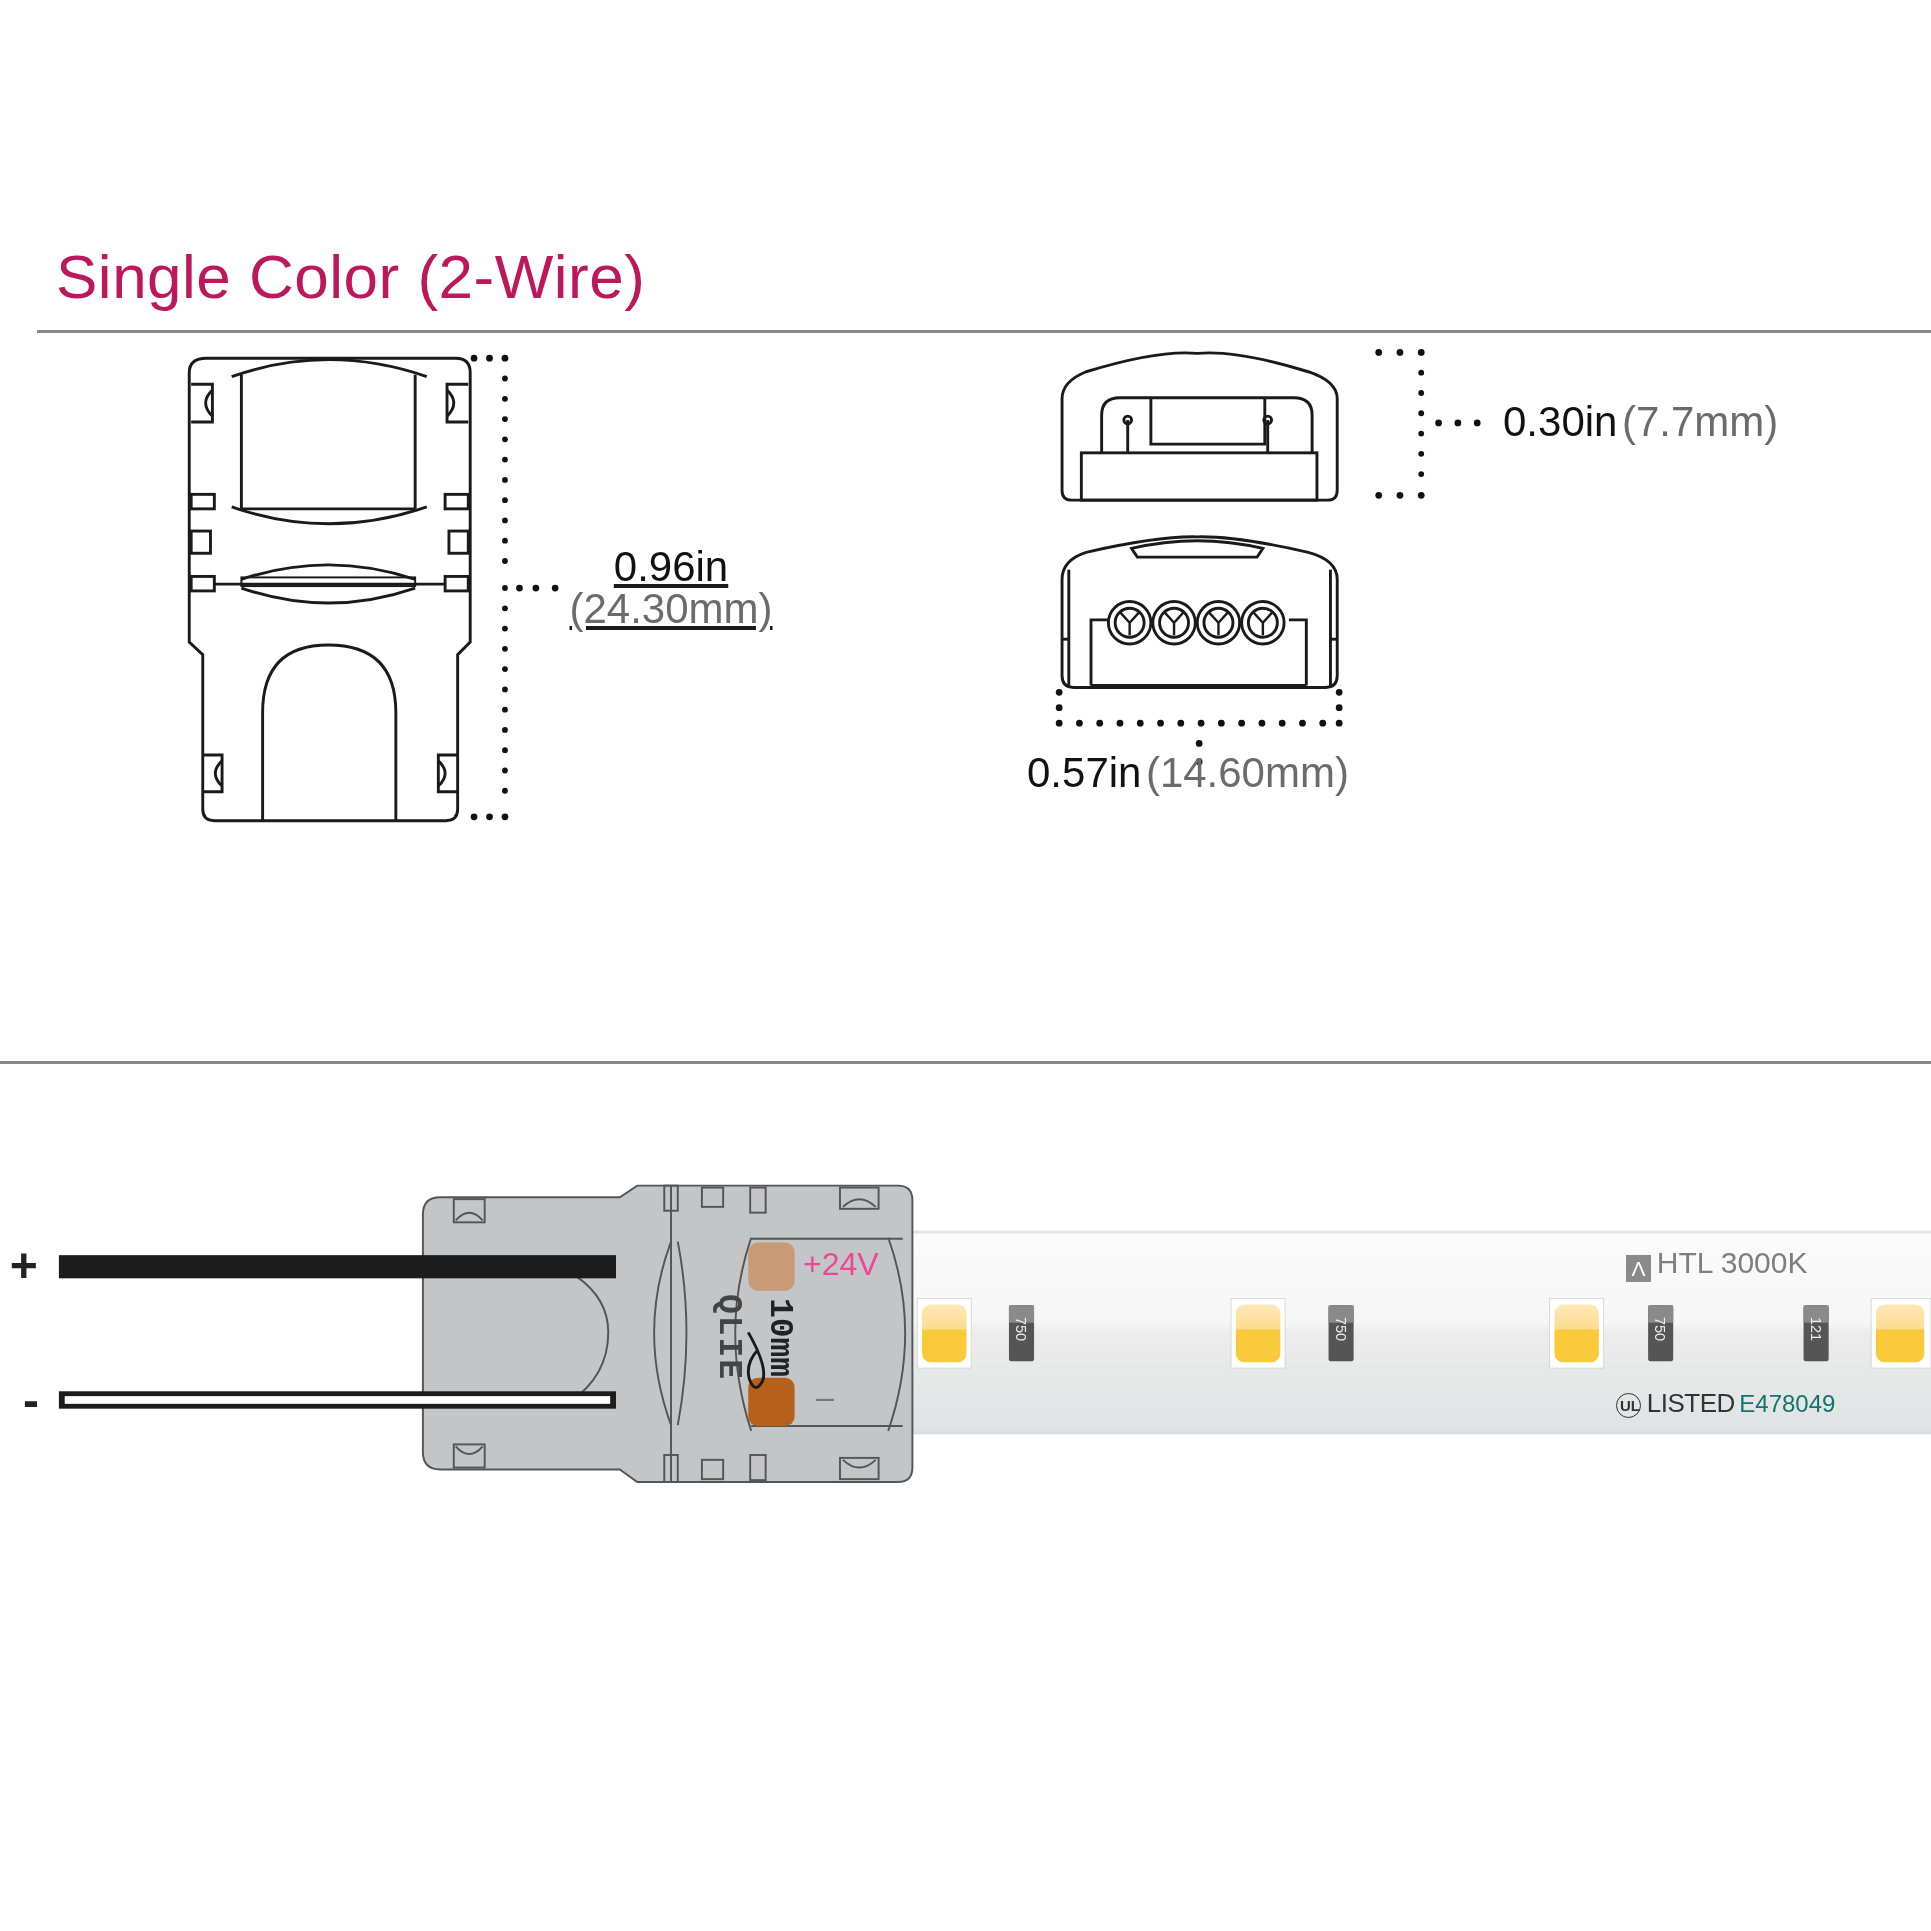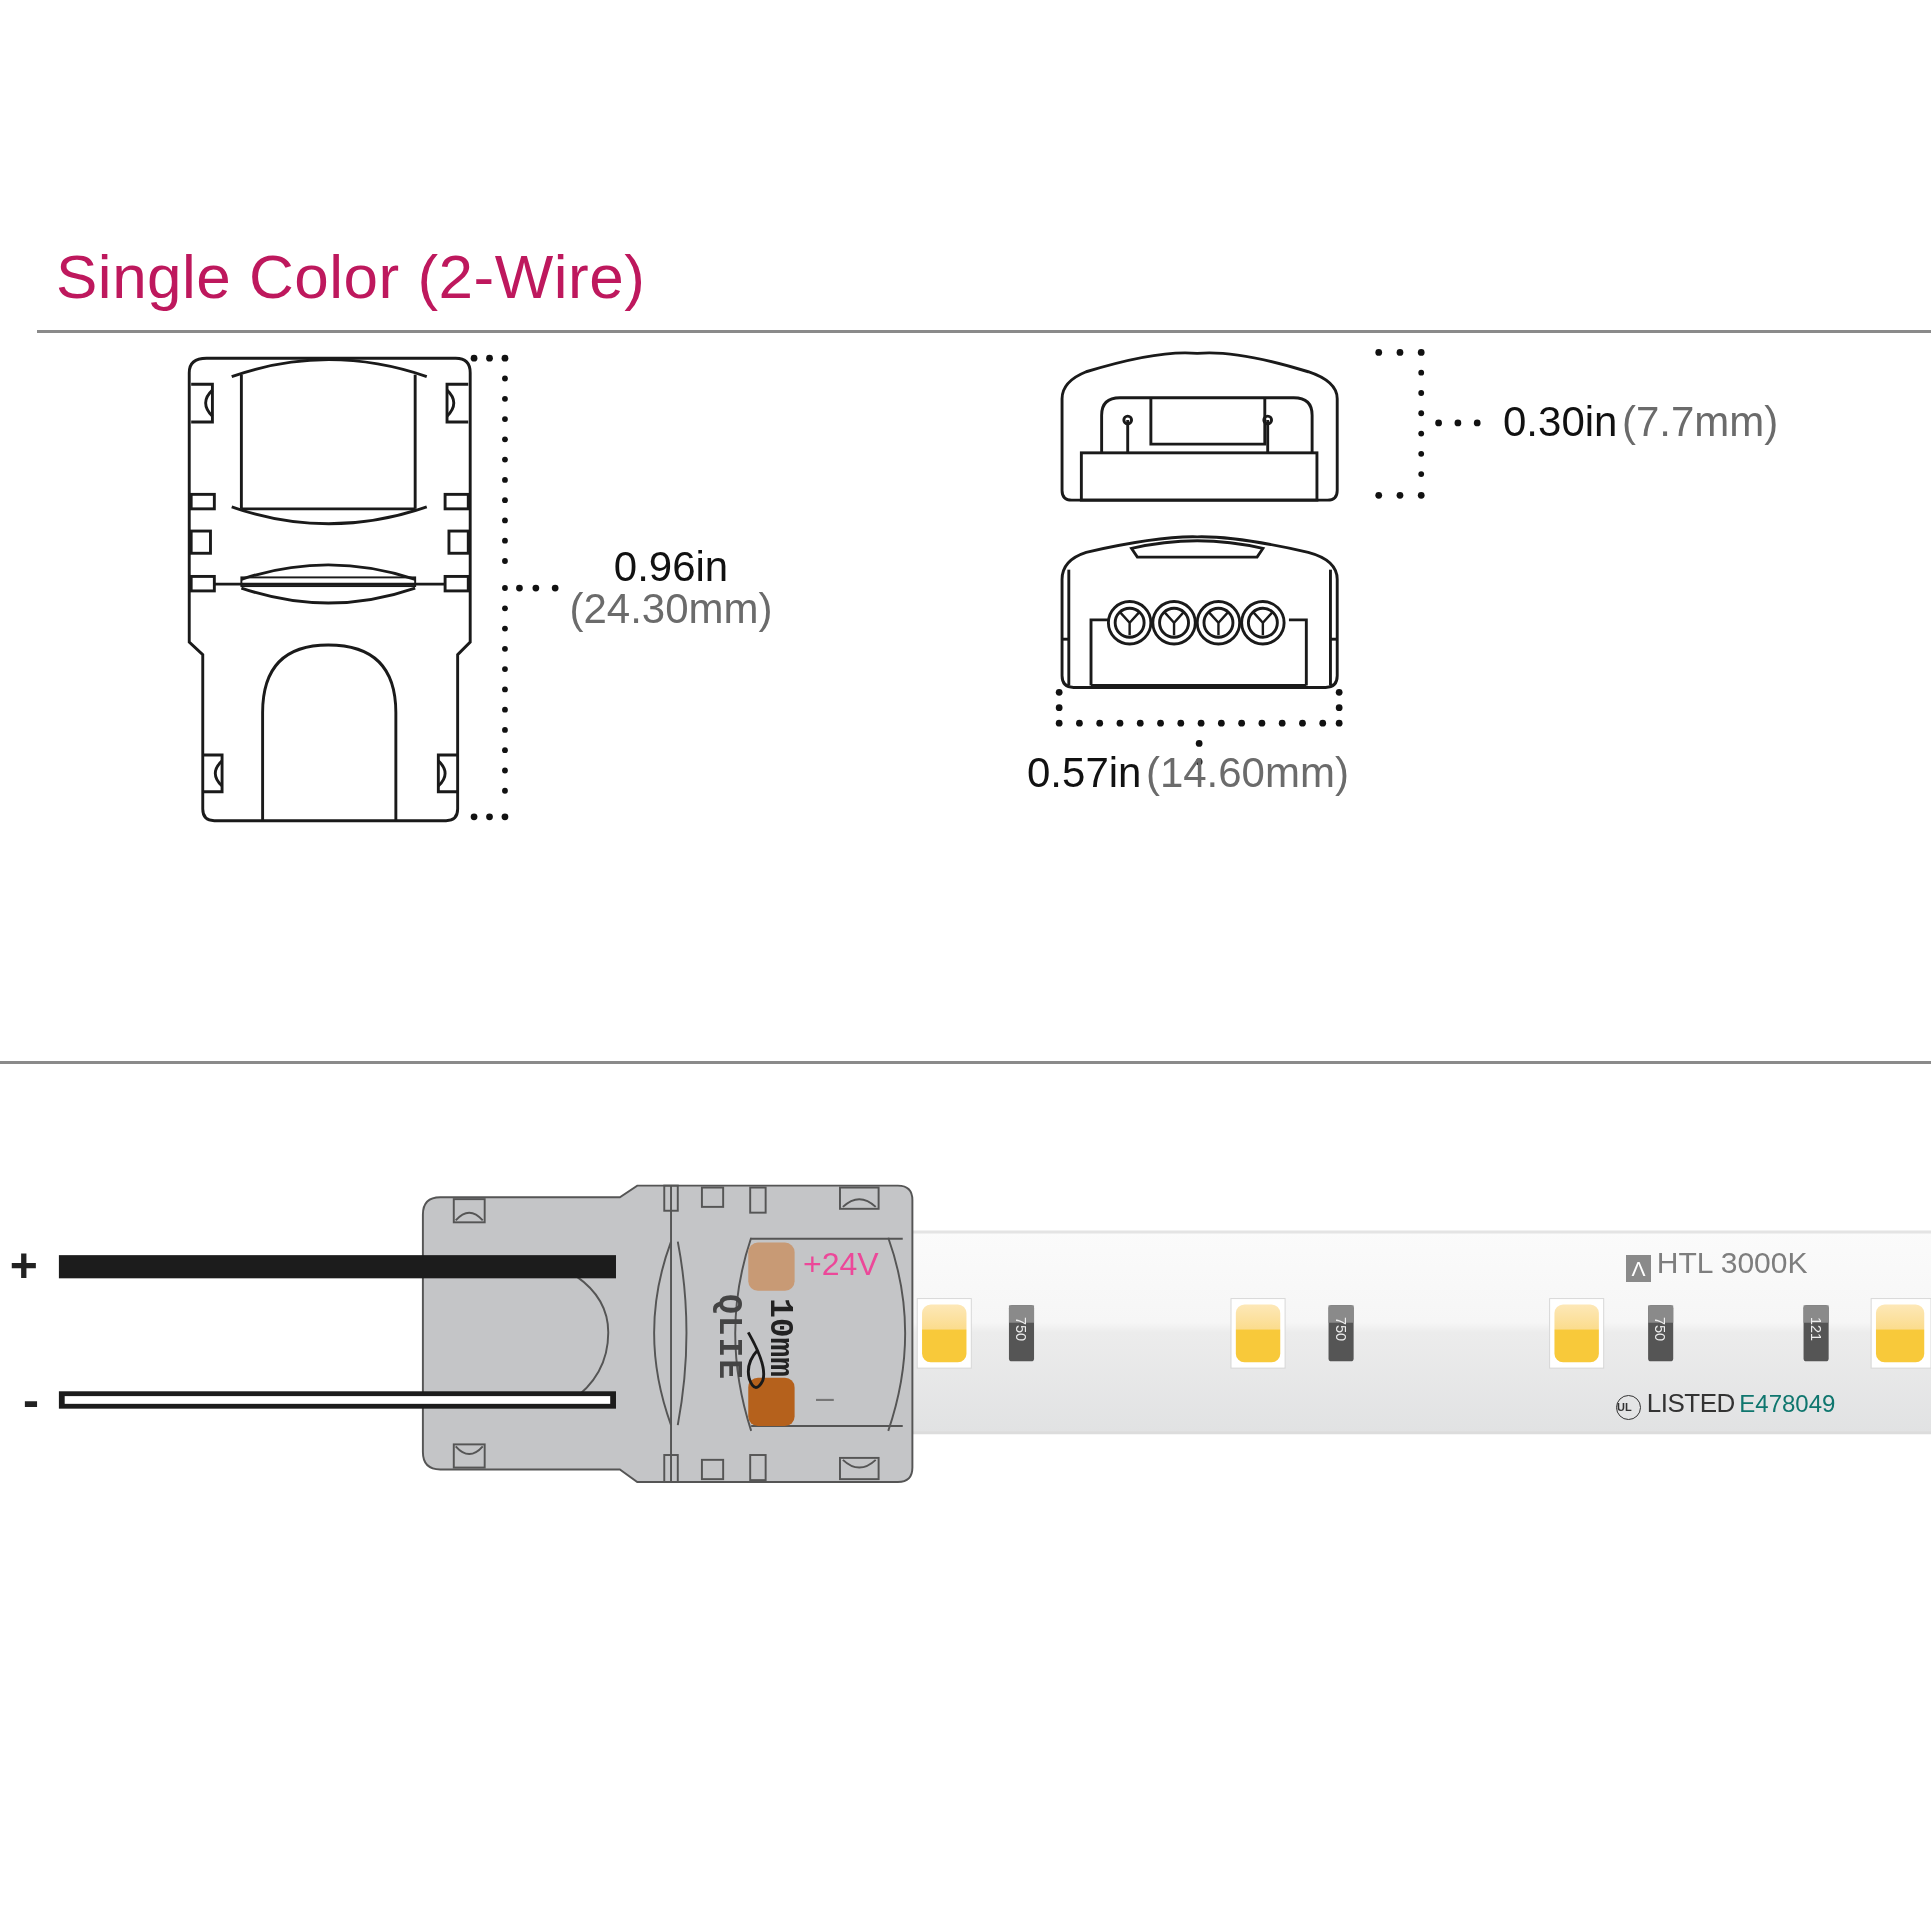--- a/index.html
+++ b/index.html
@@ -82,21 +82,21 @@
       <circle cx="523" cy="756" r="3"></circle>
     <circle cx="523" cy="777" r="3"></circle>
       <circle cx="523" cy="798" r="3"></circle>
       <circle cx="523" cy="819" r="3"></circle>
     <circle cx="538" cy="609" r="3.5"></circle>
       <circle cx="555" cy="609" r="3.5"></circle>
       <circle cx="575" cy="609" r="3.5"></circle>
   </g>
 </svg>
 
-<div class="abs stack" style="left:560px; top:546px; width:222px;">
+<div class="abs stack" style="left:560px; top:546px; width:222px;text-decoration:underline;">
   <div class="dim-main">0.96in</div>
   <div class="dim-sub">(24.30mm)</div>
 </div>
 
 <svg style="left:0;top:0;" width="1931" height="869" viewBox="0 0 2000 900">
   <g fill="none" stroke="#1a1a1a" stroke-width="3">
     <path d="M1100,413 Q1100,395 1125,385 Q1200,362 1240,366 Q1280,362 1355,385 Q1385,395 1385,413 L1385,508 Q1385,518 1375,518 L1110,518 Q1100,518 1100,508 Z"></path>
     <rect x="1120" y="469" width="244" height="49"></rect>
     <path d="M1141,469 L1141,430 Q1141,412 1160,412 L1340,412 Q1359,412 1359,430 L1359,469"></path>
     <path d="M1192,412 L1192,460 L1310,460 L1310,412"></path>
@@ -301,16 +301,16 @@
 
 <div class="abs" style="left:1000px; top:1321px; width:42px; transform:rotate(90deg); font-size:14.5px; color:#eee; text-align:center;">750</div>
 <div class="abs" style="left:1320px; top:1321px; width:42px; transform:rotate(90deg); font-size:14.5px; color:#eee; text-align:center;">750</div>
 <div class="abs" style="left:1639px; top:1321px; width:42px; transform:rotate(90deg); font-size:14.5px; color:#eee; text-align:center;">750</div>
 <div class="abs" style="left:1795px; top:1321px; width:42px; transform:rotate(90deg); font-size:14.5px; color:#eee; text-align:center;">121</div>
 
 <div class="abs" style="left:1626px; top:1246px; font-size:30px; font-weight:400; color:#7e7e7e; white-space:nowrap;">
   <span style="display:inline-block; width:25px; height:27px; background:#8a8a8a; color:#fff; font-size:21px; line-height:27px; text-align:center; vertical-align:-2.9px; margin-right:5.8px;">Λ</span><span>HTL 3000K</span>
 </div>
 <div class="abs" style="left:1616px; top:1388px; white-space:nowrap; color:#333;">
-  <span style="display:inline-block; width:23px; height:23px; border:1.9px solid #333; border-radius:50%; font-size:11px; line-height:23px; text-align:left; font-weight:700; vertical-align:1px; margin-right:5.8px;">UL</span><span style="font-size:26px; font-weight:400; letter-spacing:-0.5px; font-family:'Liberation Sans', sans-serif;">LISTED</span>
+  <span style="display:inline-block; width:23px; height:23px; border:1.9px solid #333; border-radius:50%; font-size:15px; line-height:23px; text-align:right; font-weight:700; vertical-align:1px; margin-right:5.8px;">UL</span><span style="font-size:26px; font-weight:400; letter-spacing:-0.5px; font-family:'Liberation Sans', sans-serif;">LISTED</span>
   <span style="font-size:24px; color:#0f766e;">E478049</span>
 </div>
 
 
 </body></html>

